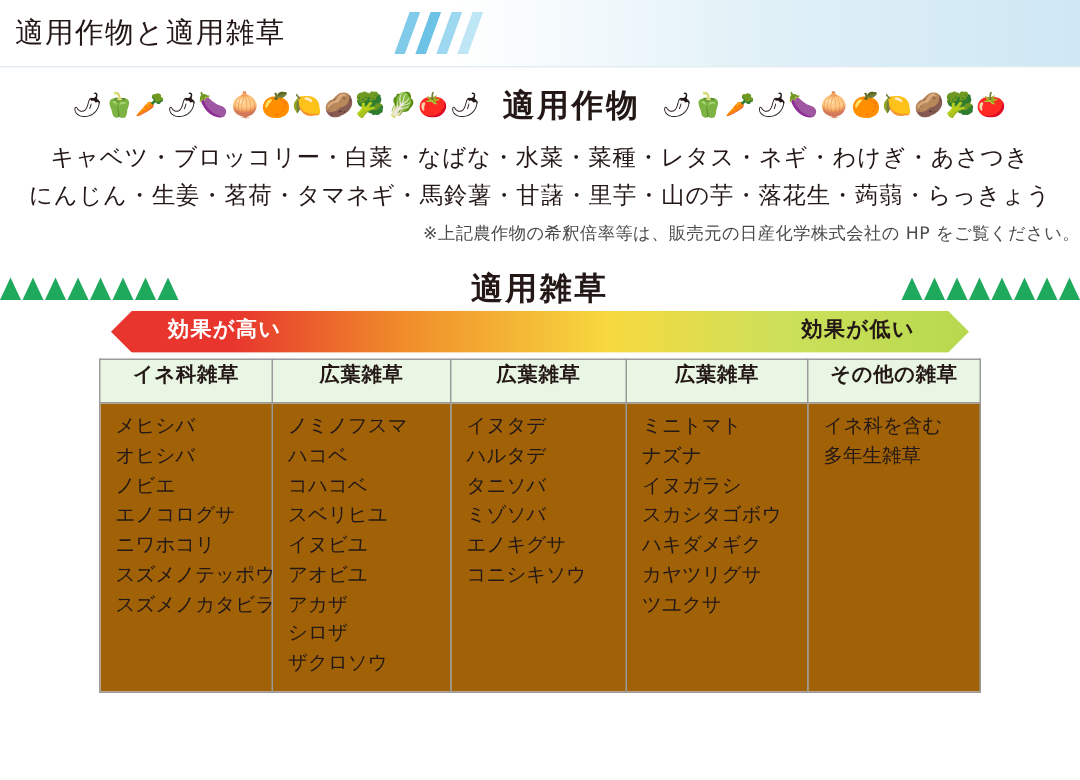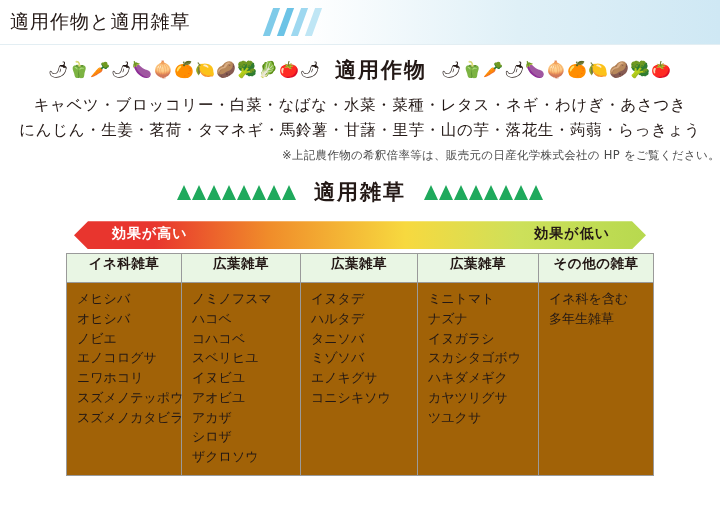--- a/index.html
+++ b/index.html
@@ -95,21 +95,21 @@
     letter-spacing: 0.3px;
   }
 
   
   .section-weeds {
     margin-top: 14px;
   }
   .weed-title-row {
     display: flex;
     align-items: center;
-    justify-content: center;
+    justify-content: space-between;
     gap: 10px;
     height: 30px;
   }
   .leaf-strip {
     line-height: 0;
     display: flex;
     align-items: flex-end;
     gap: 1px;
   }
   .leaf-strip i {
@@ -118,21 +118,21 @@
     height: 0;
     border-left: 7px solid transparent;
     border-right: 7px solid transparent;
     border-bottom: 15px solid #1fa95c;
   }
 
   
   .effect-bar-wrap {
     position: relative;
     width: 572px;
-    margin: 14px auto 0 auto;
+    margin: 0 auto 0 auto;
     height: 28px;
   }
   .effect-bar {
     position: absolute;
     left: 0; top: 0;
     width: 572px; height: 28px;
     background: linear-gradient(to right, #e8352e 0%, #e8352e 14%, #f08c2a 34%, #f7d93f 58%, #cde05a 78%, #b7d94f 100%);
     clip-path: polygon(14px 0, 558px 0, 572px 14px, 558px 28px, 14px 28px, 0 14px);
   }
   .effect-label {

